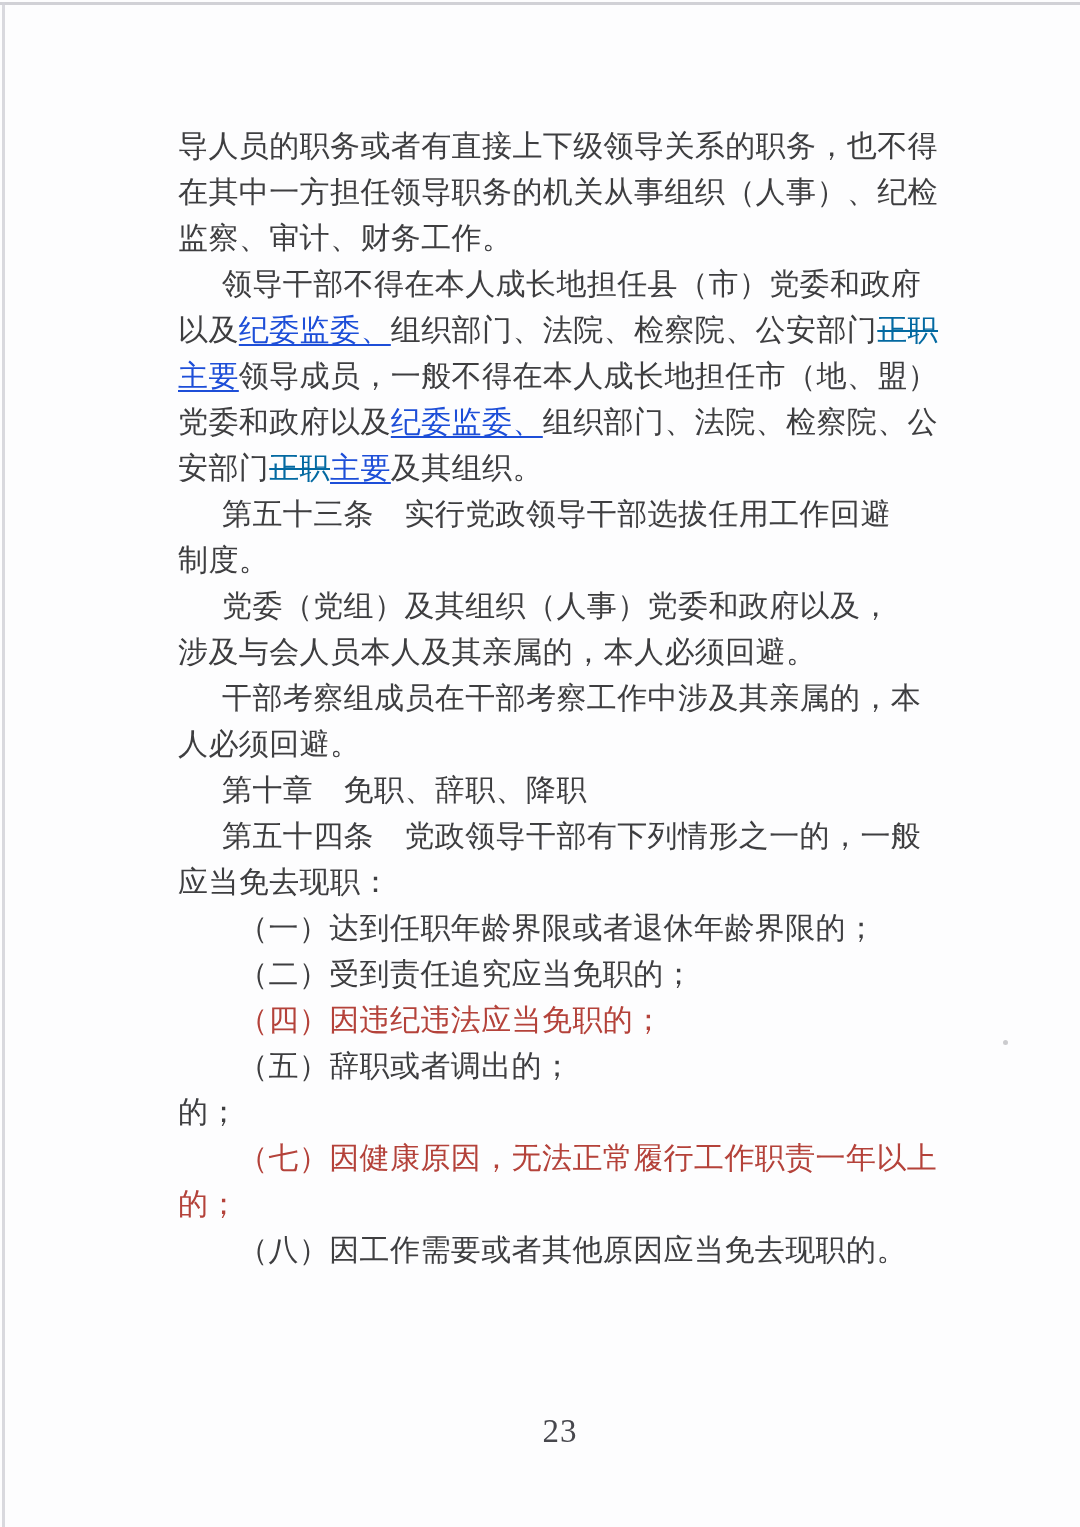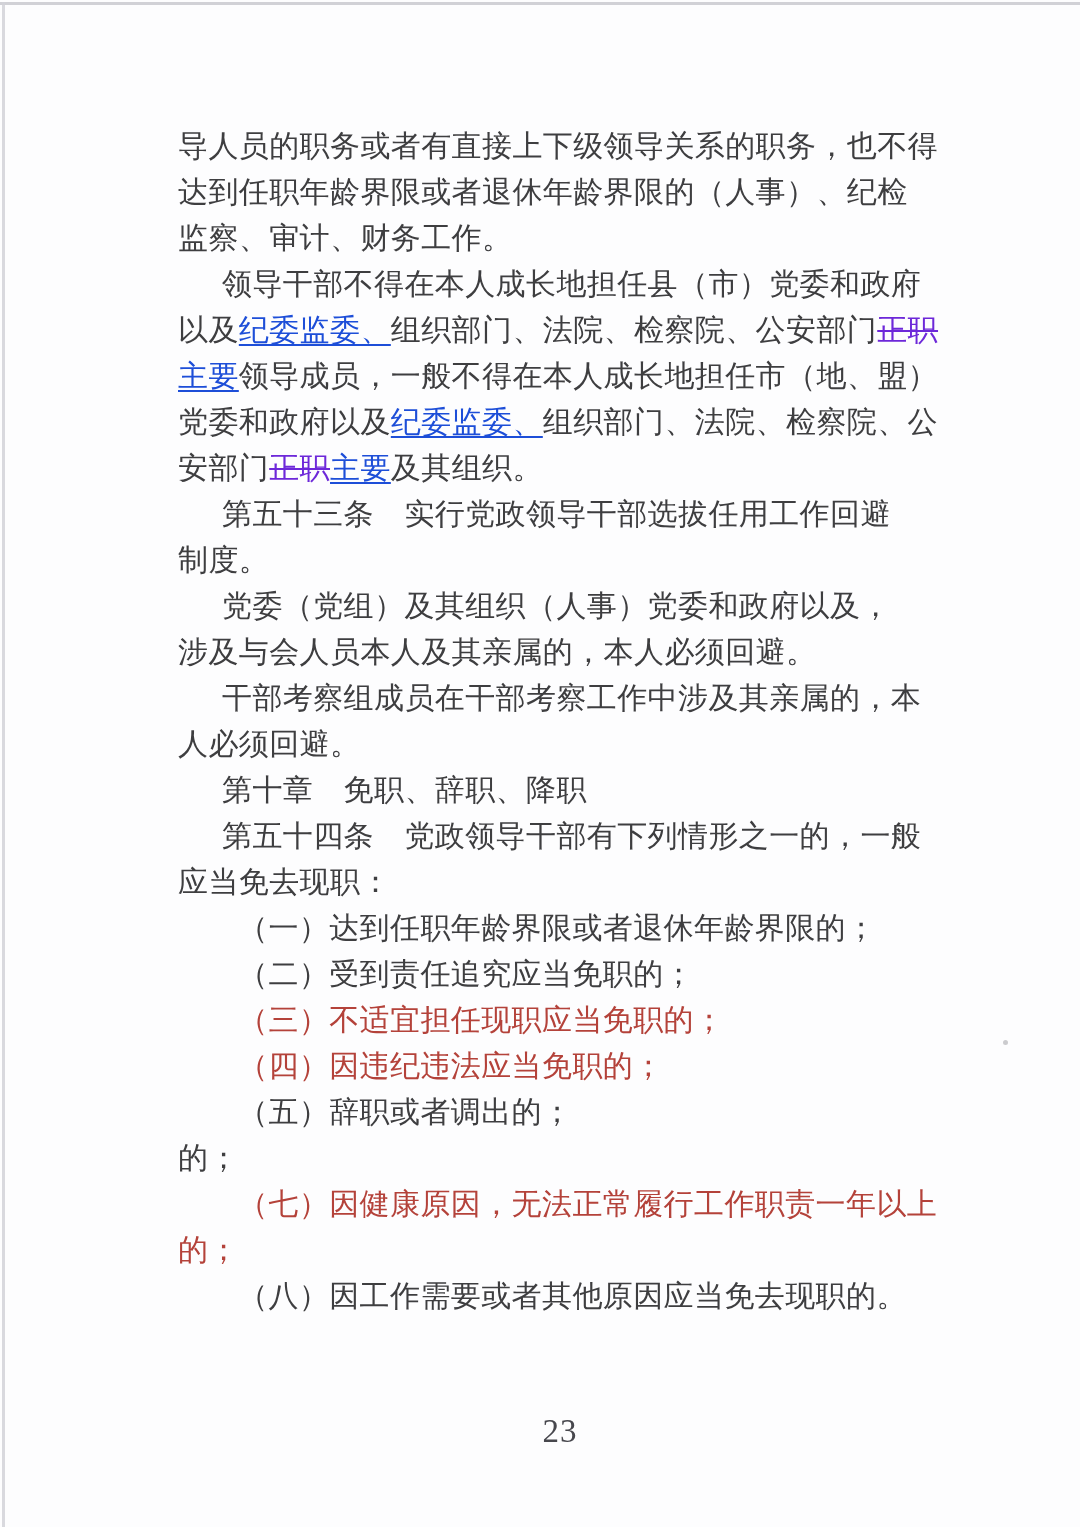--- a/index.html
+++ b/index.html
@@ -54,21 +54,21 @@
   .seg-inserted {
     color: #1d4ed8;
     text-decoration: underline;
     text-decoration-thickness: 2px;
     text-underline-offset: 4px;
   }
   .seg-inserted-plain {
     color: #b4423a;
   }
   .seg-deleted {
-    color: #6d28d9;
+    color: #0369a1;
     text-decoration: line-through;
     text-decoration-thickness: 2px;
   }
   .page-number {
     position: absolute;
     top: 1413px;
     left: 0;
     width: 100%;
     text-align: center;
     font-size: 33px;
@@ -88,39 +88,38 @@
 </style>
 </head>
 <body>
 
 <div class="page">
   <div class="scan-edge-top"></div>
   <div class="scan-edge-left"></div>
 
   <div class="content" id="doc-lines">
       <div class="line ind-0"><span class="seg-normal">导人员的职务或者有直接上下级领导关系的职务，也不得</span></div>
-      <div class="line ind-0"><span class="seg-normal">达到任职年龄界限或者退休年龄界限的（人事）、纪检</span></div>
+      <div class="line ind-0"><span class="seg-normal">在其中一方担任领导职务的机关从事组织（人事）、纪检</span></div>
       <div class="line ind-0"><span class="seg-normal">监察、审计、财务工作。</span></div>
       <div class="line ind-1"><span class="seg-normal">领导干部不得在本人成长地担任县（市）党委和政府</span></div>
       <div class="line ind-0"><span class="seg-normal">以及</span><span class="seg-inserted">纪委监委、</span><span class="seg-normal">组织部门、法院、检察院、公安部门</span><span class="seg-deleted">正职</span></div>
       <div class="line ind-0"><span class="seg-inserted">主要</span><span class="seg-normal">领导成员，一般不得在本人成长地担任市（地、盟）</span></div>
       <div class="line ind-0"><span class="seg-normal">党委和政府以及</span><span class="seg-inserted">纪委监委、</span><span class="seg-normal">组织部门、法院、检察院、公</span></div>
       <div class="line ind-0"><span class="seg-normal">安部门</span><span class="seg-deleted">正职</span><span class="seg-inserted">主要</span><span class="seg-normal">及其组织。</span></div>
       <div class="line ind-1"><span class="seg-normal">第五十三条　实行党政领导干部选拔任用工作回避</span></div>
       <div class="line ind-0"><span class="seg-normal">制度。</span></div>
       <div class="line ind-1"><span class="seg-normal">党委（党组）及其组织（人事）党委和政府以及，</span></div>
       <div class="line ind-0"><span class="seg-normal">涉及与会人员本人及其亲属的，本人必须回避。</span></div>
       <div class="line ind-1"><span class="seg-normal">干部考察组成员在干部考察工作中涉及其亲属的，本</span></div>
       <div class="line ind-0"><span class="seg-normal">人必须回避。</span></div>
       <div class="line ind-1"><span class="seg-normal">第十章　免职、辞职、降职</span></div>
       <div class="line ind-1"><span class="seg-normal">第五十四条　党政领导干部有下列情形之一的，一般</span></div>
       <div class="line ind-0"><span class="seg-normal">应当免去现职：</span></div>
       <div class="line ind-2"><span class="seg-normal">（一）达到任职年龄界限或者退休年龄界限的；</span></div>
       <div class="line ind-2"><span class="seg-normal">（二）受到责任追究应当免职的；</span></div>
-      <div class="line ind-2"><span class="seg-inserted-plain">（三）不适宜担任现职应当免职的；</span></div>
       <div class="line ind-2"><span class="seg-inserted-plain">（四）因违纪违法应当免职的；</span></div>
       <div class="line ind-2"><span class="seg-normal">（五）辞职或者调出的；</span></div>
       <div class="line ind-0"><span class="seg-normal">的；</span></div>
       <div class="line ind-2"><span class="seg-inserted-plain">（七）因健康原因，无法正常履行工作职责一年以上</span></div>
       <div class="line ind-0"><span class="seg-inserted-plain">的；</span></div>
       <div class="line ind-2"><span class="seg-normal">（八）因工作需要或者其他原因应当免去现职的。</span></div>
     </div>
 
   <div class="page-number">23</div>
 

